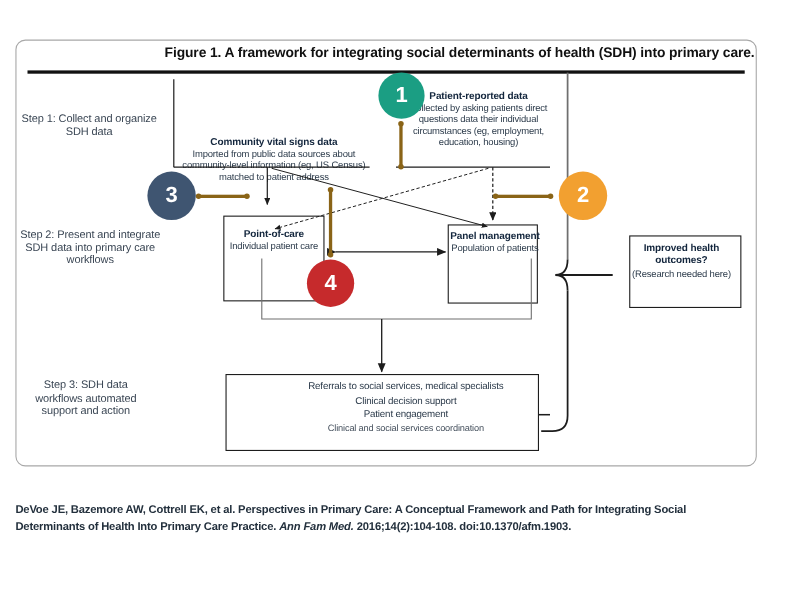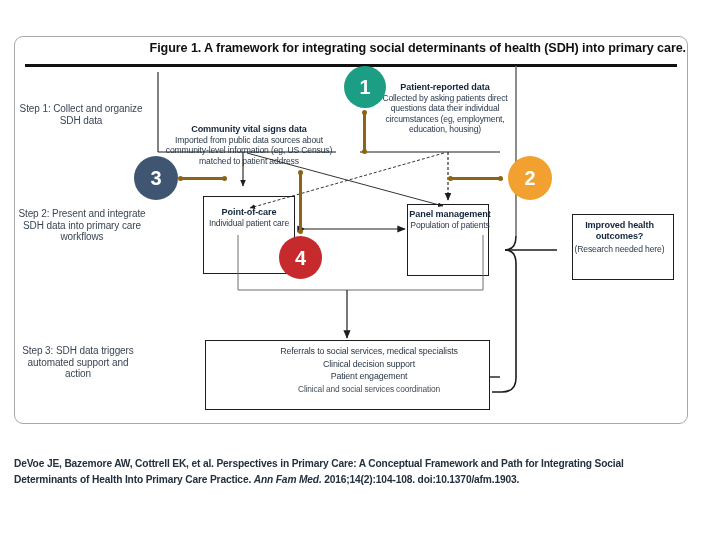--- a/index.html
+++ b/index.html
@@ -144,28 +144,28 @@
     <path d="M516,264 L516,378 q0,14 -14,14 L492,392" fill="none" stroke="#1d1d1d" stroke-width="1.6"></path>
     <line x1="505" y1="250" x2="557" y2="250" stroke="#1d1d1d" stroke-width="1.6"></line>
 
     <line x1="490" y1="377" x2="500" y2="377" stroke="#1d1d1d" stroke-width="1.4"></line>
   </svg>
 
   <div class="step-label" style="left:18px; top:103px; width:126px;">Step 1: Collect and organize SDH data</div>
 
   <div class="step-label" style="left:16px; top:208px; width:132px;">Step 2: Present and integrate SDH data into primary care workflows</div>
 
-  <div class="step-label" style="left:18px; top:345px; width:120px;">Step 3: SDH data triggers automated support and action</div>
+  <div class="step-label" style="left:18px; top:345px; width:120px;">Step 3: SDH data workflows automated support and action</div>
 
   <div class="tbox" style="left:163px; top:82px; width:172px;margin-top:42px;">
     <div class="hd">Community vital signs data</div>
     <div class="bd">Imported from public data sources about community-level information (eg, US Census) matched to patient address</div>
   </div>
 
-  <div class="tbox" style="left:378px; top:82px; width:134px;">
+  <div class="tbox" style="left:368px; top:82px; width:134px;">
     <div class="hd">Patient-reported data</div>
     <div class="bd">Collected by asking patients direct questions data their individual circumstances (eg, employment, education, housing)</div>
   </div>
 
   <div class="obox" style="left:203px; top:196px; width:92px; height:78px;"></div>
   <div class="tbox" style="left:203px; top:207px; width:92px;">
     <div class="hd">Point-of-care</div>
     <div class="bd">Individual patient care</div>
   </div>
 

